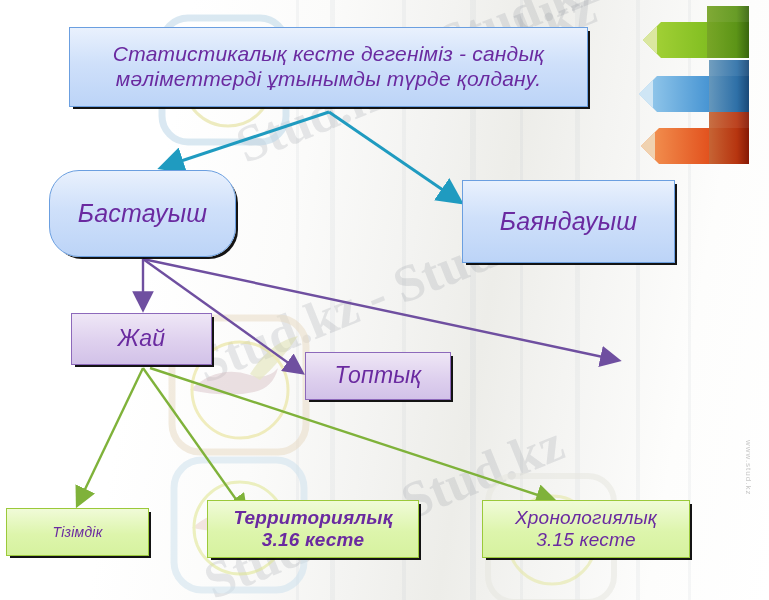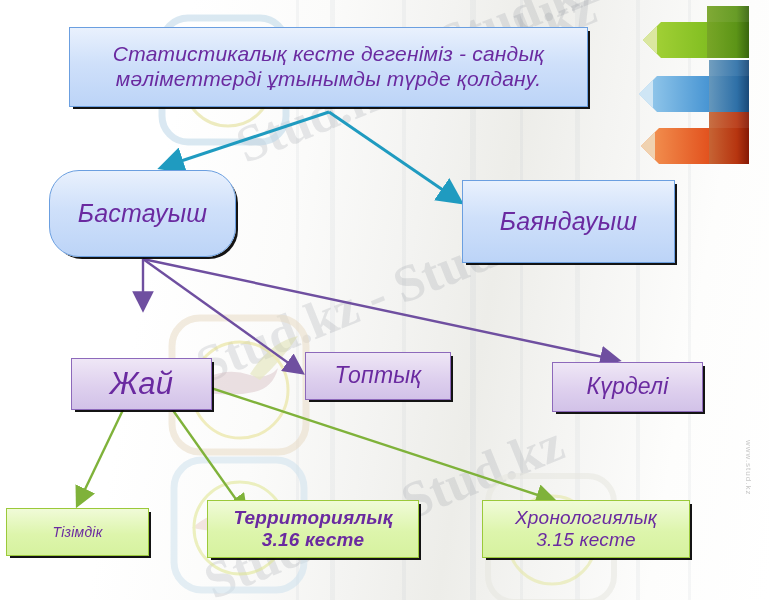--- a/index.html
+++ b/index.html
@@ -100,21 +100,21 @@
   }
   .node.green {
     background: linear-gradient(180deg, #f0fbd8 0%, #ddf5ac 55%, #d6f29f 100%);
     border: 1px solid #9bc93a;
     box-shadow: 3px 3px 0 -1px rgba(0,0,0,0.92);
   }
 
   #n-title   { left: 69px;  top: 27px;  width: 519px; height: 80px;  font-size: 21px; padding: 0 14px; }
   #n-subject { left: 49px;  top: 170px; width: 187px; height: 87px;  font-size: 25px; border-radius: 30px; }
   #n-predicate { left: 462px; top: 180px; width: 213px; height: 83px; font-size: 25px; }
-  #n-simple  { left: 71px;  top: 313px; width: 141px; height: 52px;  font-size: 31px; margin-top: 45px; }
+  #n-simple  { left: 71px;  top: 313px; width: 141px; height: 52px;  font-size: 23px; }
   #n-group   { left: 305px; top: 352px; width: 146px; height: 48px;  font-size: 23px; }
   #n-complex { left: 552px; top: 362px; width: 151px; height: 50px;  font-size: 23px; }
   #n-list    { left: 6px;   top: 508px; width: 143px; height: 48px;  font-size: 14px; }
   #n-territorial { left: 207px; top: 500px; width: 212px; height: 58px; font-size: 19px; font-weight: bold; }
   #n-chronological { left: 482px; top: 500px; width: 208px; height: 58px; font-size: 19px; }
 </style>
 </head>
 <body>
 
 <div id="slide">
@@ -224,21 +224,20 @@
   <div id="n-title" class="node blue">Статистикалық кесте дегеніміз  - сандық мәліметтерді ұтынымды түрде қолдану.</div>
 
   <div id="n-subject" class="node blue">Бастауыш</div>
 
   <div id="n-predicate" class="node blue">Баяндауыш</div>
 
   <div id="n-simple" class="node purple">Жай</div>
 
   <div id="n-group" class="node purple">Топтық</div>
 
-  <div id="n-complex" class="node purple">Күрделі</div>
 
   <div id="n-list" class="node green">Тізімдік</div>
 
   <div id="n-territorial" class="node green">Территориялық
 3.16 кесте</div>
 
   <div id="n-chronological" class="node green">Хронологиялық
 3.15 кесте</div>
 
   <div class="wm-vert">www.stud.kz</div>

